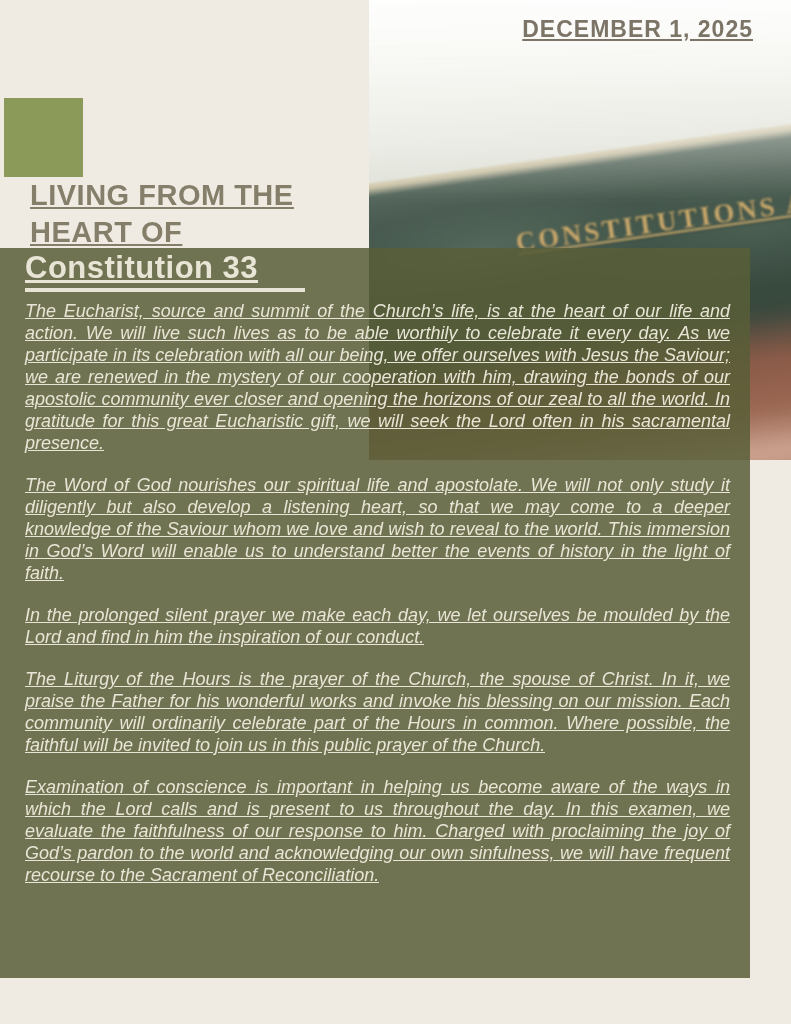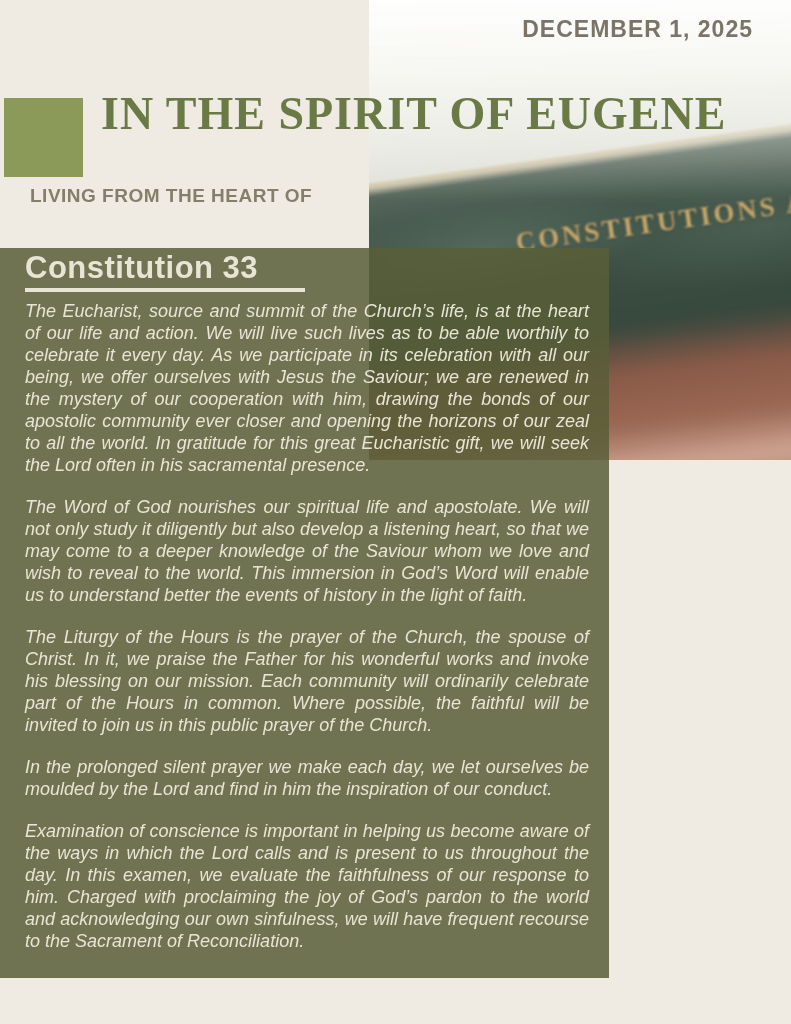--- a/index.html
+++ b/index.html
@@ -9,21 +9,21 @@
     --title-color:#697A45;
     --subtitle-color:#847E6A;
     --date-color:#7B7467;
     --body-text:#E9E5D6;
     --footer-color:#5C6148;
     --book-green:#3F5146;
     --book-green-light:#5A6A58;
     --gold:#C9A86B;
     --photo-red:#9A6752;
   }
-  *{box-sizing:border-box;margin:0;padding:0;}
+  *{box-sizing:border-box;margin:0;padding:0;text-decoration:underline;}
   html,body{background:#cfccc4;}
   .page{
     position:relative;
     width:791px;height:1024px;
     margin:0 auto;
     background:var(--page-bg);
     overflow:hidden;
     font-family:"Liberation Sans",sans-serif;
   }
 
@@ -76,27 +76,27 @@
     background:var(--square);z-index:3;
   }
   .page-title{
     position:absolute;left:101px;top:86px;width:660px;z-index:3;
     font-family:"Liberation Serif",serif;
     font-size:46px;line-height:56px;font-weight:600;letter-spacing:1px;
     color:var(--title-color);white-space:nowrap;
   }
   .page-subtitle{
     position:absolute;left:30px;top:177px;width:360px;z-index:3;
-    font-size:19px;line-height:37px;font-weight:bold;letter-spacing:.5px;
+    font-size:29px;line-height:37px;font-weight:bold;letter-spacing:.5px;
     color:var(--subtitle-color);
   }
 
   
   .overlay{
-    position:absolute;left:0;top:248px;width:609px;height:730px;z-index:2;
+    position:absolute;left:0;top:248px;width:750px;height:730px;z-index:2;
     background:rgba(var(--overlay-rgb),.85);
     padding:3px 20px 0 25px;
     overflow:hidden;
   }
   .section-title{
     font-size:31px;line-height:34px;font-weight:bold;letter-spacing:.5px;
     color:var(--body-text);
   }
   .section-underline{
     width:280px;height:4px;background:var(--body-text);
@@ -127,33 +127,32 @@
     <div class="book">
       <div class="book-texture"></div>
       <div class="book-spine-text">CONSTITUTIONS AND</div>
     </div>
     <div class="photo-red-blur"></div>
     <div class="photo-haze"></div>
   </div>
 
   <div class="date">DECEMBER 1, 2025</div>
   <div class="brand-square"></div>
-  <h1 class="page-title">IN THE SPIRIT OF EUGENE</h1>
   <div class="page-subtitle">
     <div>LIVING FROM THE HEART OF</div>
   </div>
 
   <div class="overlay">
     <h2 class="section-title">Constitution 33</h2>
     <div class="section-underline"></div>
     <div class="article">
       <p>The Eucharist, source and summit of the Church’s life, is at the heart of our life and action. We will live such lives as to be able worthily to celebrate it every day. As we participate in its celebration with all our being, we offer ourselves with Jesus the Saviour; we are renewed in the mystery of our cooperation with him, drawing the bonds of our apostolic community ever closer and opening the horizons of our zeal to all the world. In gratitude for this great Eucharistic gift, we will seek the Lord often in his sacramental presence.</p>
       <p>The Word of God nourishes our spiritual life and apostolate. We will not only study it diligently but also develop a listening heart, so that we may come to a deeper knowledge of the Saviour whom we love and wish to reveal to the world. This immersion in God’s Word will enable us to understand better the events of history in the light of faith.</p>
+      <p>In the prolonged silent prayer we make each day, we let ourselves be moulded by the Lord and find in him the inspiration of our conduct.</p>
       <p>The Liturgy of the Hours is the prayer of the Church, the spouse of Christ. In it, we praise the Father for his wonderful works and invoke his blessing on our mission. Each community will ordinarily celebrate part of the Hours in common. Where possible, the faithful will be invited to join us in this public prayer of the Church.</p>
-      <p>In the prolonged silent prayer we make each day, we let ourselves be moulded by the Lord and find in him the inspiration of our conduct.</p>
       <p>Examination of conscience is important in helping us become aware of the ways in which the Lord calls and is present to us throughout the day. In this examen, we evaluate the faithfulness of our response to him. Charged with proclaiming the joy of God’s pardon to the world and acknowledging our own sinfulness, we will have frequent recourse to the Sacrament of Reconciliation.</p>
     </div>
   </div>
 
   <div class="footer">
     <a href="#">www.omilacombe.ca</a>
   </div>
 
 </div>
 

